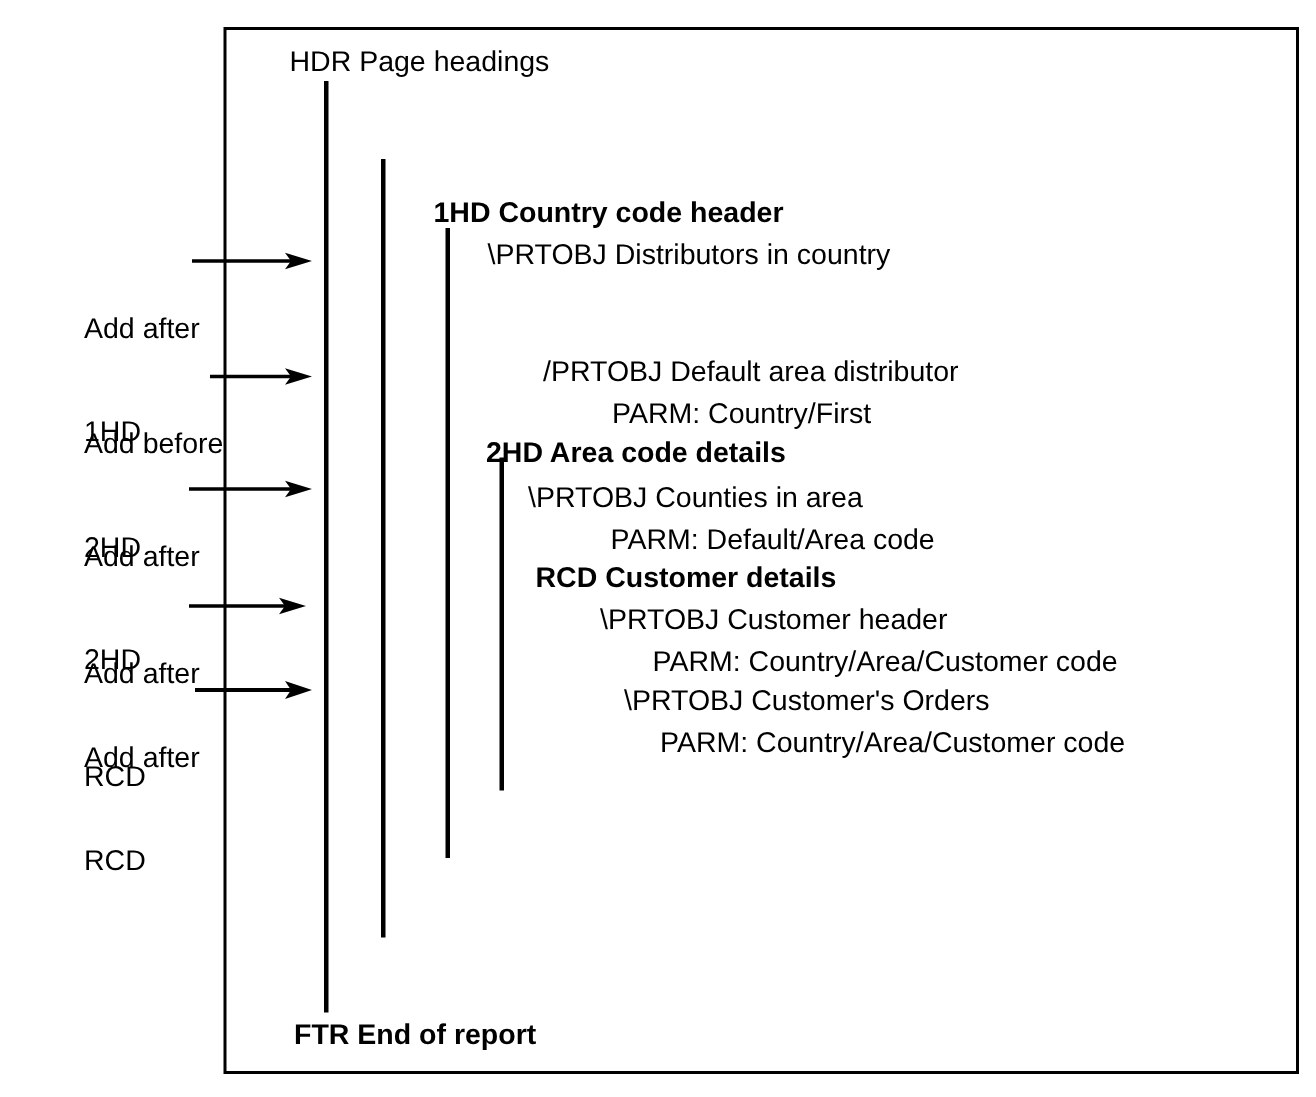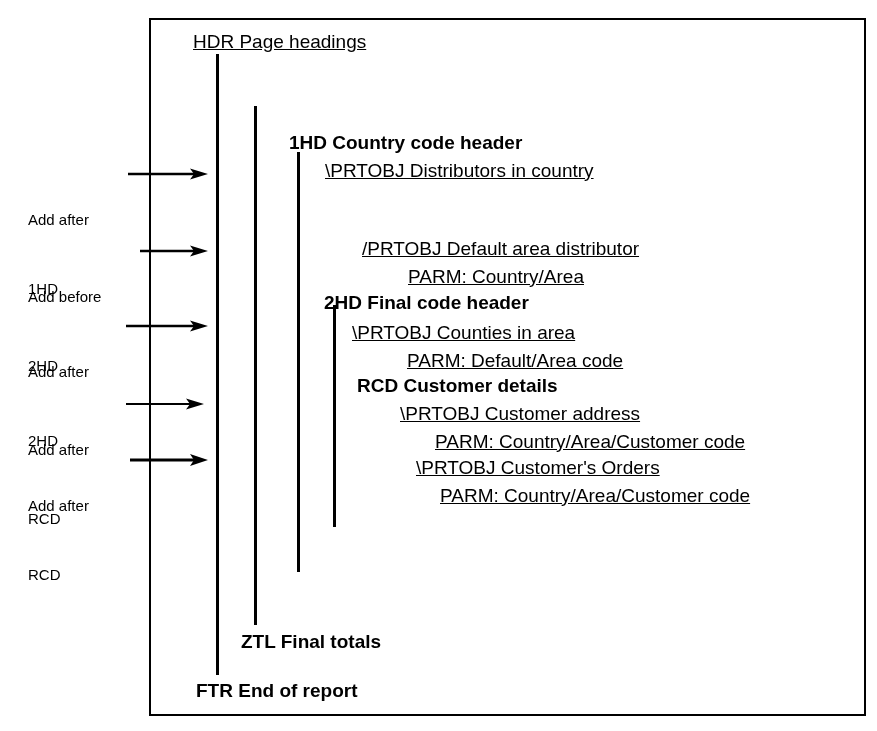--- a/index.html
+++ b/index.html
@@ -31,25 +31,26 @@
   
   .vline {
     position: absolute;
     width: 3px;
     background: #000000;
   }
 
   
   .left-label {
     position: absolute;
-    font-size: 15px;
+    font-size: 19px;
     line-height: 23px;
     font-weight: normal;
     white-space: pre;
     letter-spacing: 0px;
+    margin-left: 28px;
   }
 
   
   .arrow {
     position: absolute;
     height: 14px;
   }
   .arrow svg { display: block; }
 
   
@@ -58,21 +59,20 @@
     font-size: 19px;
     line-height: 22px;
     white-space: pre;
     letter-spacing: 0px;
   }
   .entry.bold {
     font-weight: bold;
   }
   .entry.regular {
     font-weight: normal;
-    text-decoration: underline;
   }
 </style>
 </head>
 <body>
 
 <div id="canvas">
 
   <div class="outer-box"></div>
 
   <div class="vline" style="left:216px; top:54px;  height:621px;"></div>
@@ -132,25 +132,24 @@
     <svg width="78" height="14" viewBox="0 0 78 14">
       <line x1="0" y1="7" x2="66" y2="7" stroke="#000" stroke-width="2.8"></line>
       <polygon points="60,1 78,7 60,13 64,7" fill="#000"></polygon>
     </svg>
   </div>
 
   <div class="entry regular" style="left:193px; top:31px;">HDR Page headings</div>
   <div class="entry bold" style="left:289px; top:132px;">1HD Country code header</div>
   <div class="entry regular" style="left:325px; top:160px;">\PRTOBJ Distributors in country</div>
   <div class="entry regular" style="left:362px; top:238px;">/PRTOBJ Default area distributor</div>
-  <div class="entry regular" style="left:408px; top:266px;">PARM: Country/Area</div>
-  <div class="entry bold" style="left:324px; top:292px;">2HD Final code header</div>
+  <div class="entry regular" style="left:408px; top:266px;">PARM: Country/First</div>
+  <div class="entry bold" style="left:324px; top:292px;">2HD Area code details</div>
   <div class="entry regular" style="left:352px; top:322px;">\PRTOBJ Counties in area</div>
   <div class="entry regular" style="left:407px; top:350px;">PARM: Default/Area code</div>
   <div class="entry bold" style="left:357px; top:375px;">RCD Customer details</div>
-  <div class="entry regular" style="left:400px; top:403px;">\PRTOBJ Customer address</div>
+  <div class="entry regular" style="left:400px; top:403px;">\PRTOBJ Customer header</div>
   <div class="entry regular" style="left:435px; top:431px;">PARM: Country/Area/Customer code</div>
   <div class="entry regular" style="left:416px; top:457px;">\PRTOBJ Customer's Orders</div>
   <div class="entry regular" style="left:440px; top:485px;">PARM: Country/Area/Customer code</div>
-  <div class="entry bold" style="left:241px; top:631px;">ZTL Final totals</div>
   <div class="entry bold" style="left:196px; top:680px;">FTR End of report</div>
 
 </div>
 
 </body></html>

